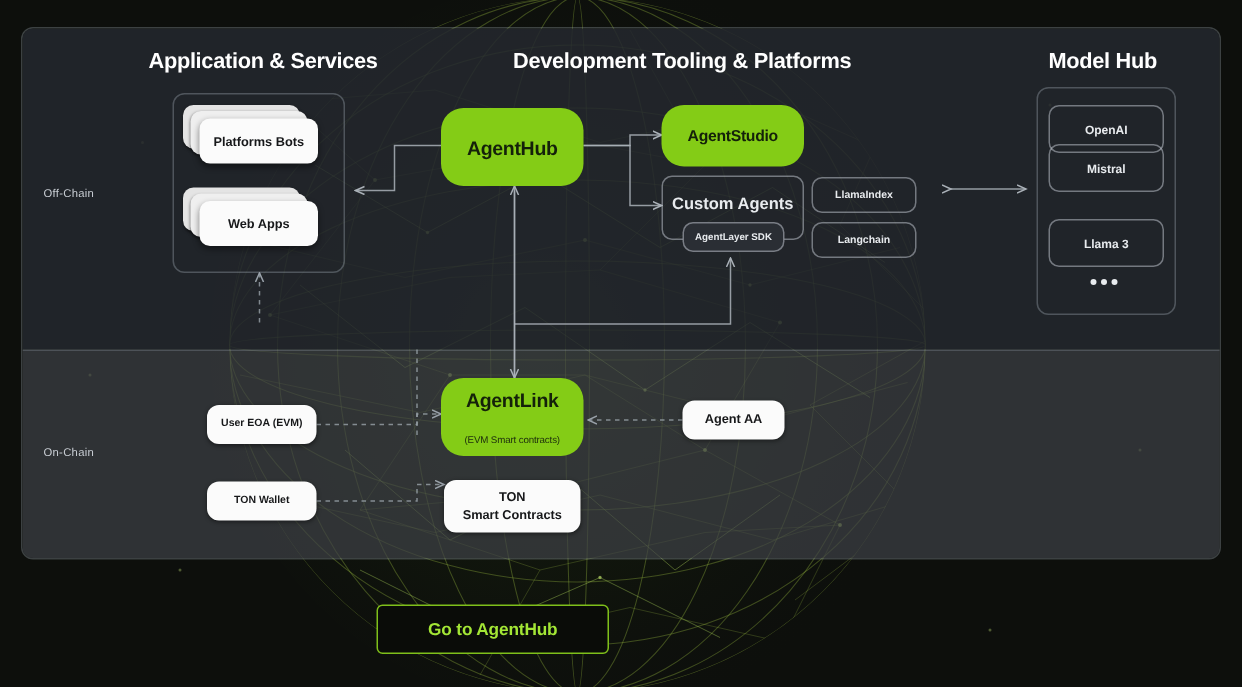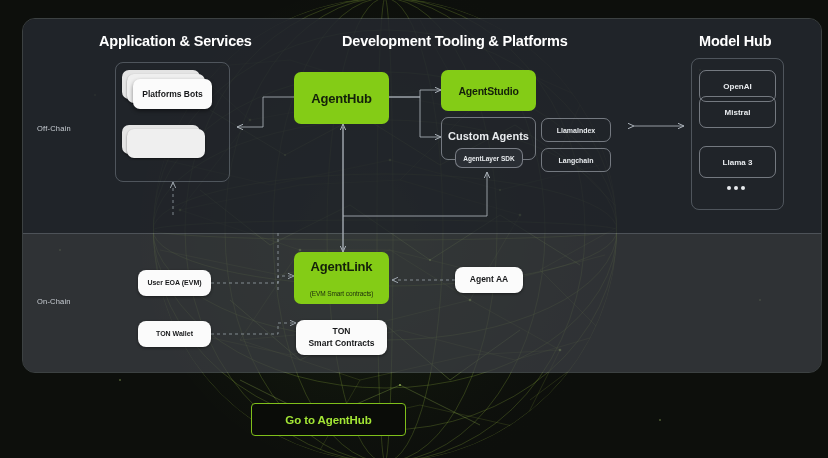--- a/index.html
+++ b/index.html
@@ -21,26 +21,26 @@
     position: absolute;
     inset: 0;
     width: 828px;
     height: 458px;
     z-index: 0;
   }
 
   
   .panel {
     position: absolute;
-    left: 22px;
+    left: 14px;
     top: 18px;
     width: 800px;
     height: 355px;
     border: 1px solid rgba(150,160,170,.35);
-    border-radius: 13px;
+    border-radius: 8px;
     z-index: 1;
     overflow: hidden;
   }
 
   .band-off {
     position: absolute;
     left: 0; top: 0;
     width: 800px;
     height: 214px;
     background: rgba(36,40,46,.86);
@@ -87,21 +87,21 @@
     display: flex;
     flex-direction: column;
     align-items: center;
     justify-content: center;
     text-align: center;
   }
 
   
   .green {
     background: #84cc16;
-    border-radius: 7px;
+    border-radius: 15px;
     color: #14210a;
   }
   .green .title {
     font-size: 13px;
     font-weight: bold;
     color: #14210a;
     letter-spacing: -.2px;
   }
   .green .sub {
     font-size: 6.5px;
@@ -360,20 +360,23 @@
   <div class="sheet s1"></div>
   <div class="sheet s2"></div>
   <div class="front">
     <span>Platforms Bots</span>
   </div>
 </div>
 
 <div class="stack" style="left:122px; top:125px; width:95px; height:42px;">
   <div class="sheet s1"></div>
   <div class="sheet s2"></div>
+  <div class="front">
+    <span>Web Apps</span>
+  </div>
 </div>
 
 <div class="box green" style="left:294px; top:72px; width:95px; height:52px;">
   <div class="title">AgentHub</div>
 </div>
 
 <div class="box green green-sm" style="left:441px; top:70px; width:95px; height:41px;">
   <div class="title">AgentStudio</div>
 </div>
 

